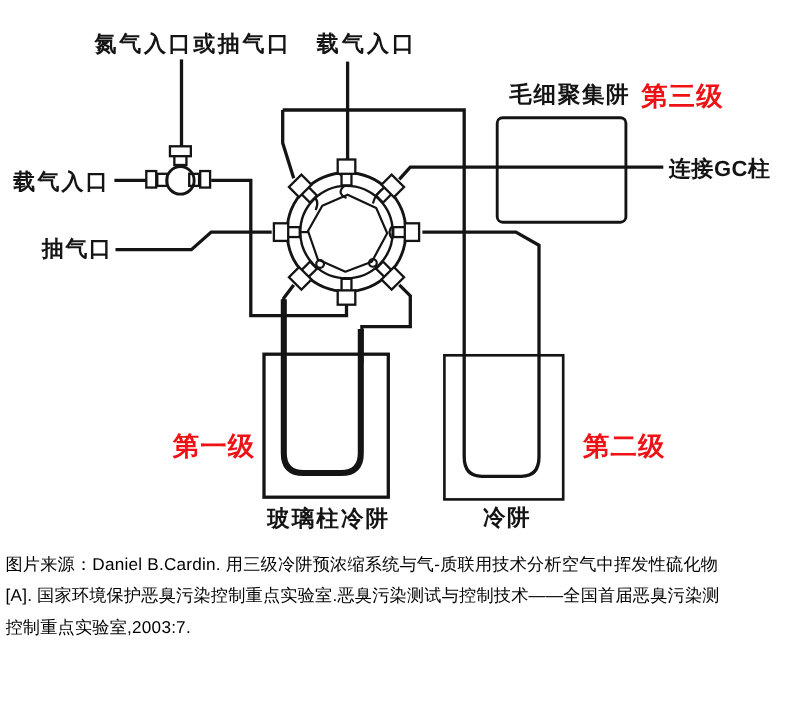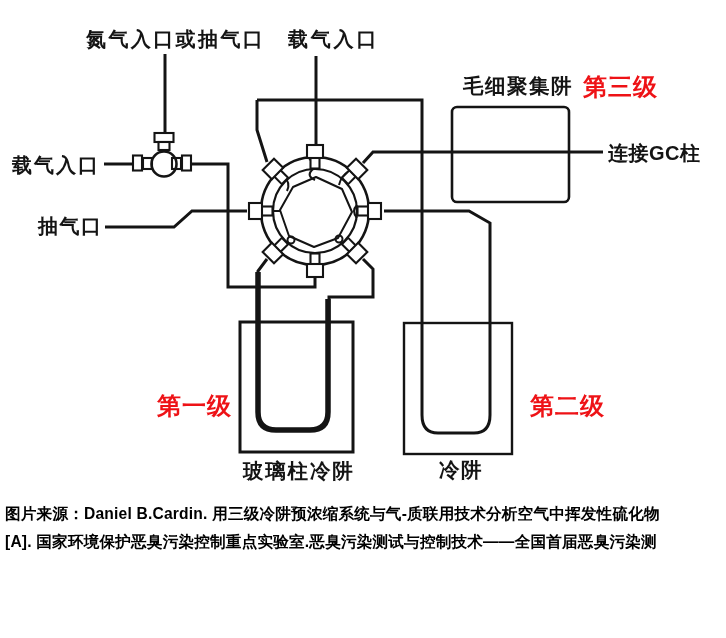--- a/index.html
+++ b/index.html
@@ -9,21 +9,21 @@
   }
   svg text{
     font-family:"Liberation Sans","DejaVu Sans",sans-serif;
     font-weight:700;fill:#141414;
   }
   svg text.red{fill:#ee1216;}
   .shape{stroke:#141414;fill:none;}
   .nut{fill:#ffffff;stroke:#141414;stroke-width:2.1;}
   #caption{
     position:absolute;left:5px;top:500px;width:716px;
-    font-size:15.6px;line-height:28.4px;font-weight:700;color:#000;
+    font-size:15.6px;line-height:28.4px;font-weight:400;color:#000;
     letter-spacing:0.2px;
   }
 </style>
 </head>
 <body>
 
 <div id="stage">
 
   <svg width="726" height="500" viewBox="0 0 726 500">
 
@@ -128,15 +128,16 @@
     <text x="157" y="414" font-size="24" class="red" letter-spacing="1">第一级</text>
     <text x="530" y="414" font-size="24" class="red" letter-spacing="1">第二级</text>
     <text x="243" y="478" font-size="20.5" letter-spacing="1.8">玻璃柱冷阱</text>
     <text x="439" y="477" font-size="20.5" letter-spacing="1.5">冷阱</text>
   </svg>
 
   
   <div id="caption">
     <div>图片来源：Daniel B.Cardin. 用三级冷阱预浓缩系统与气-质联用技术分析空气中挥发性硫化物</div>
     <div>[A]. 国家环境保护恶臭污染控制重点实验室.恶臭污染测试与控制技术——全国首届恶臭污染测</div>
+    <div>控制重点实验室,2003:7.</div>
   </div>
 
 </div>
 
 </body></html>

